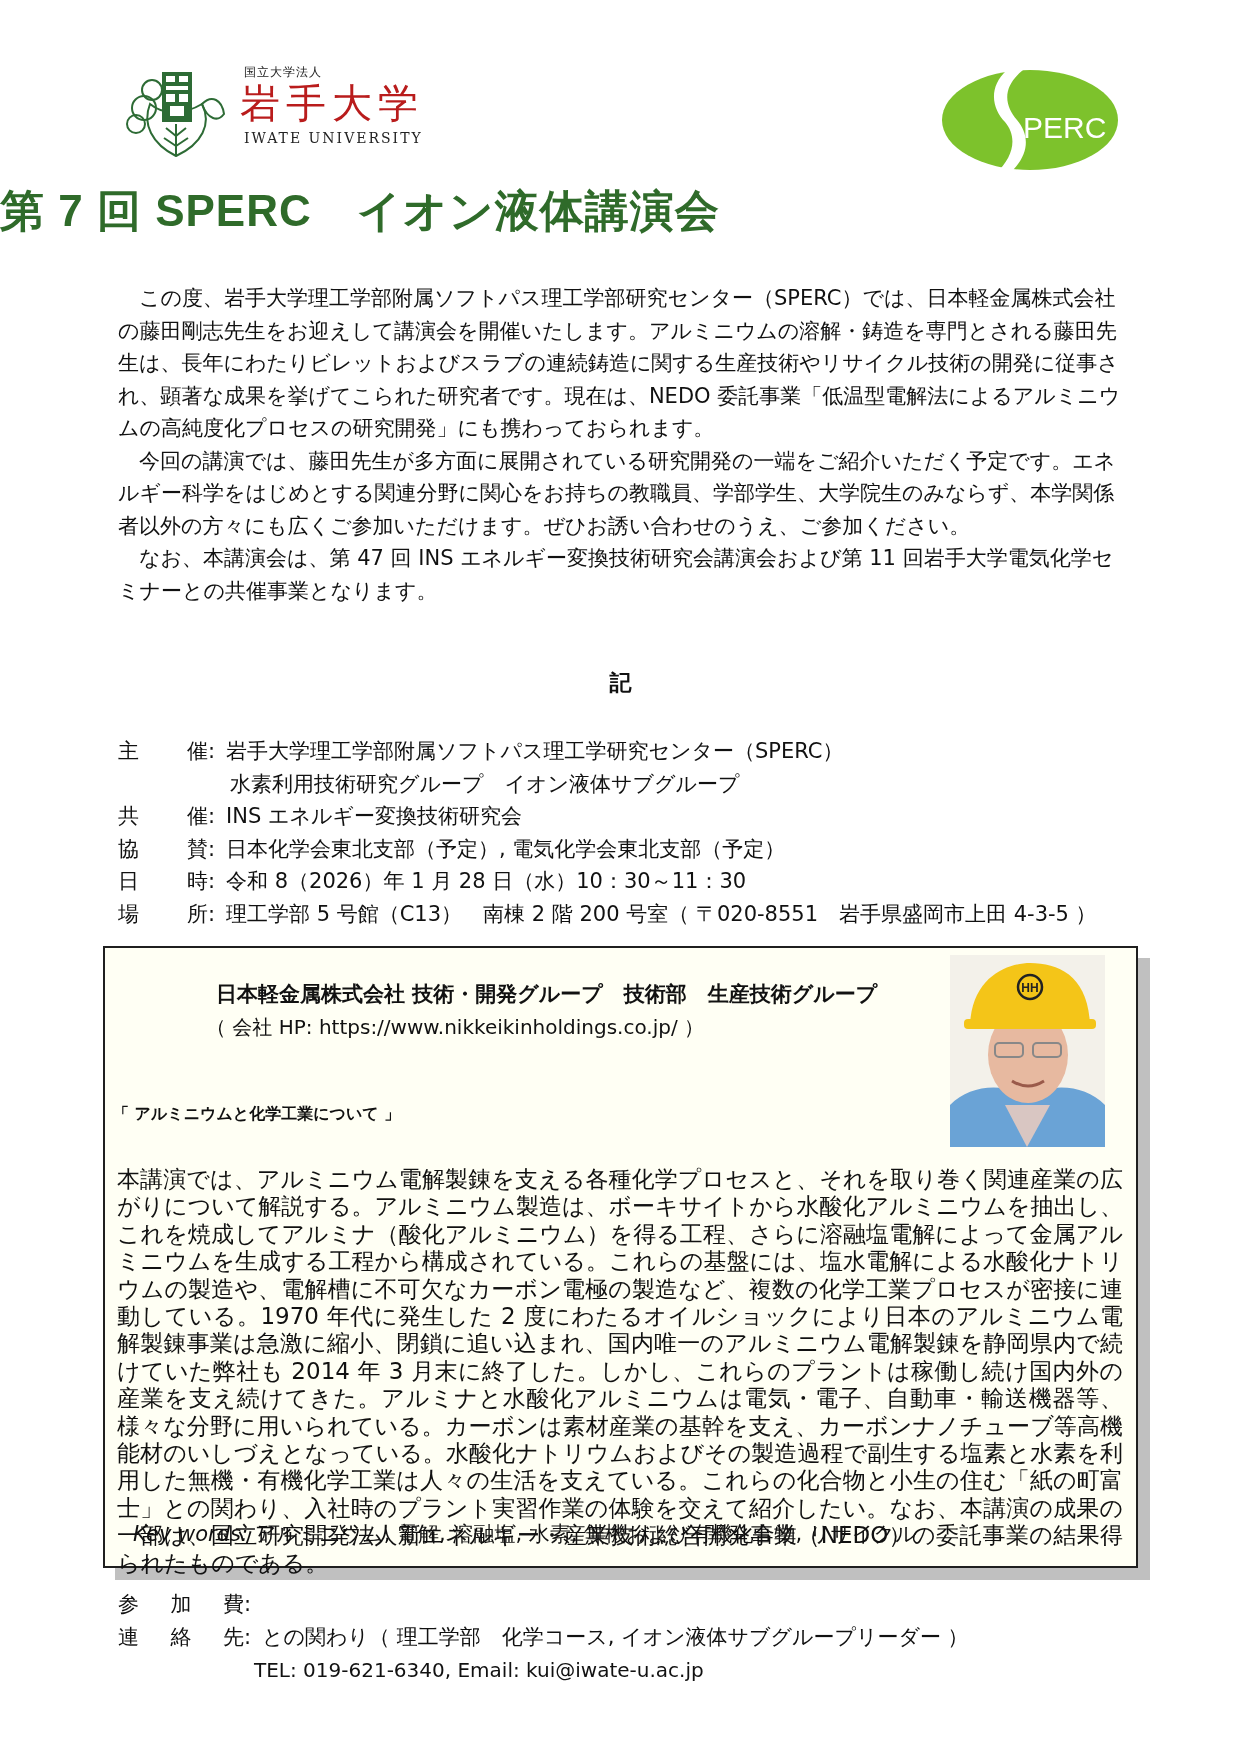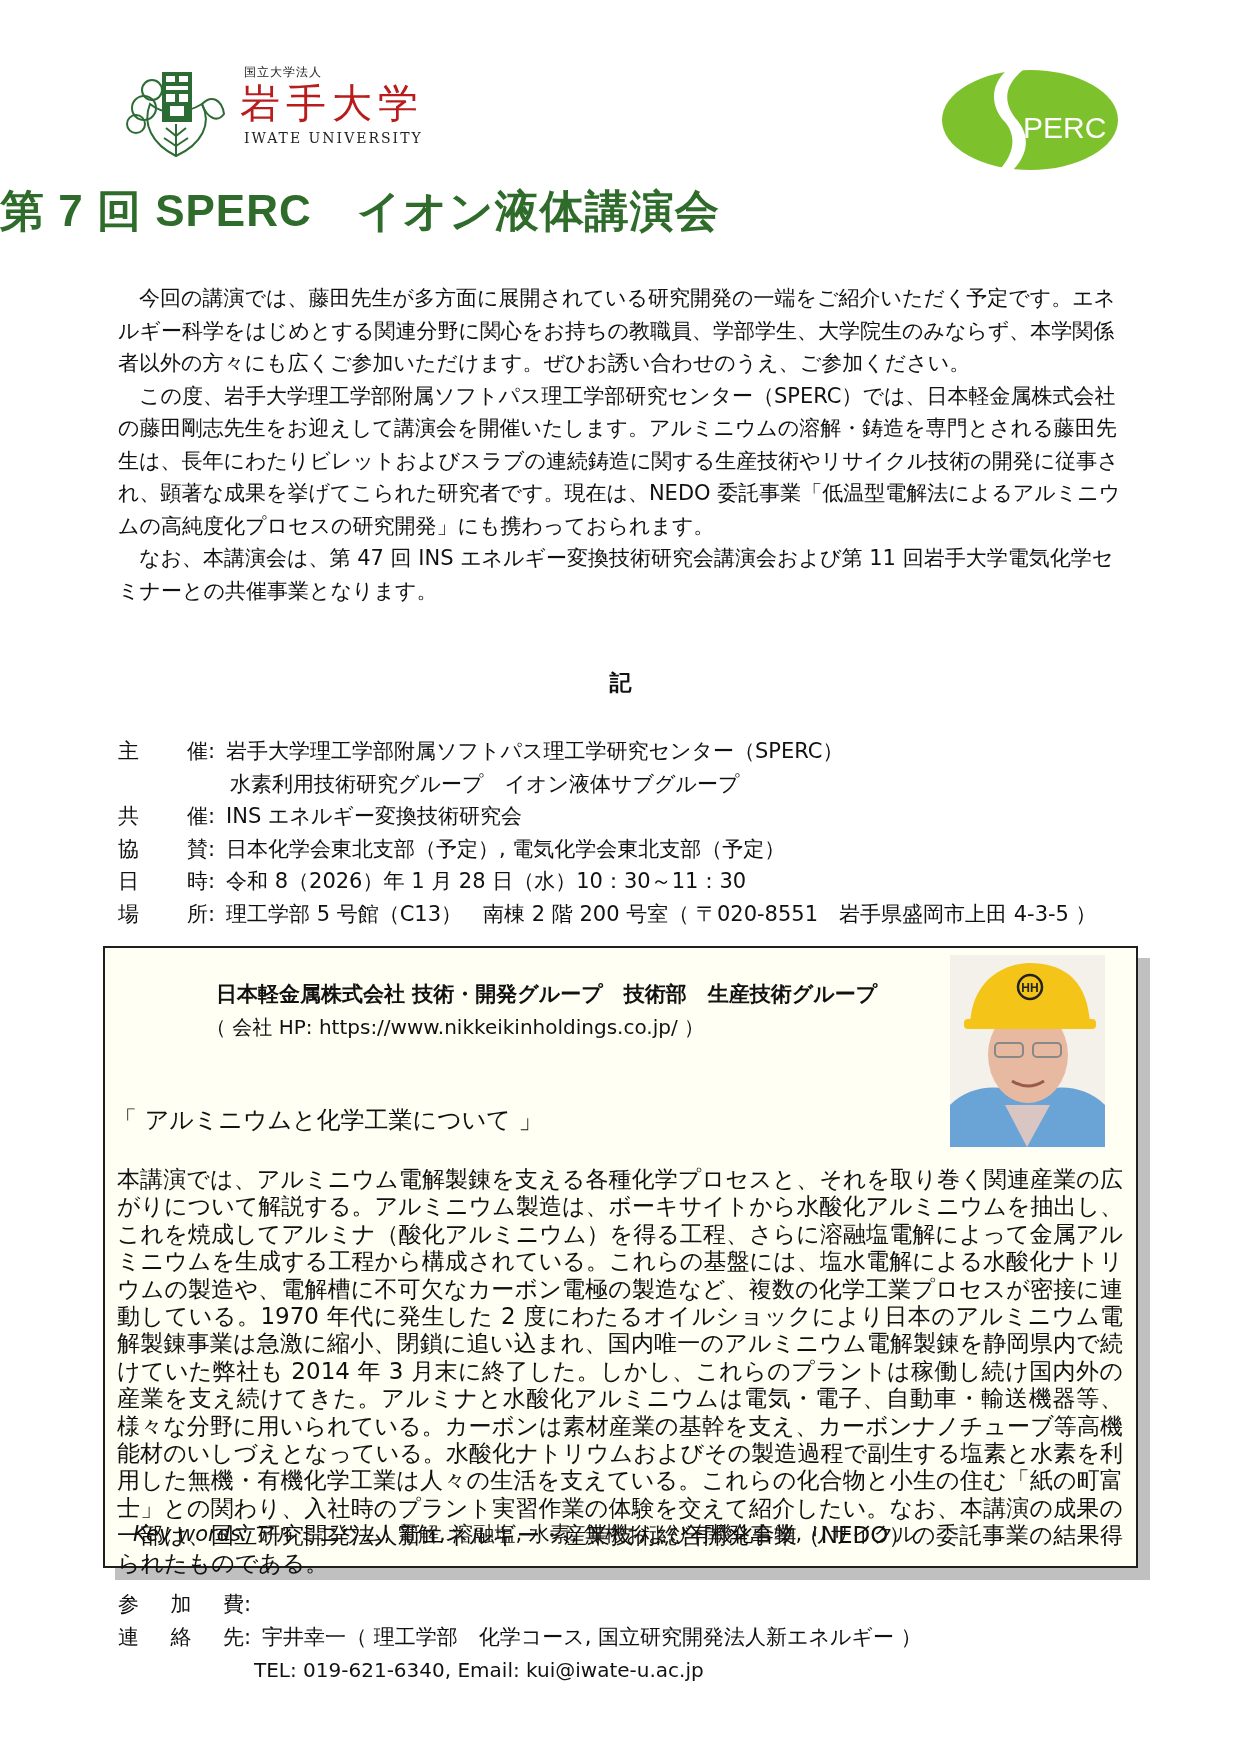--- a/index.html
+++ b/index.html
@@ -35,21 +35,21 @@
   .dval { }
   .dindent { padding-left:112px; }
 
   
   #box-shadow { left:115px; top:958px; width:1035px; height:622px; background:#c0c0c0; }
   #box { left:103px; top:946px; width:1031px; height:618px; background:#fffff4; border:2px solid #1f1f1f; }
   #speaker { left:118px; top:978px; font-size:21px; font-weight:bold; line-height:33px; }
   #speaker .row2 { padding-left:98px; }
   #speaker .row3 { padding-left:88px; font-weight:normal; font-size:20px; }
   #photo { left:950px; top:955px; width:155px; height:152px; }
-  #talk-title { left:113px; top:1104px; font-size:24px; font-weight:normal; }
+  #talk-title { left:113px; top:1104px; font-size:16px; font-weight:bold; }
   #abstract { left:117px; top:1166px; width:1006px; font-size:23px; line-height:27.4px; text-align:justify; }
   #keywords { left:117px; top:1520px; font-size:21px;margin-left:16px; }
   #keywords .kw-label { font-style:italic; }
 
   
   #footer { left:118px; top:1588px; font-size:21px; line-height:33px; }
   .flabel { width:126px; display:flex; justify-content:space-between; }
   #contact-line { padding-left:136px; font-size:20px; }
 </style>
 </head>
@@ -84,22 +84,22 @@
   <svg width="190" height="120" viewBox="0 0 190 120">
     <ellipse cx="95" cy="62" rx="88" ry="50" fill="#7dc22c"></ellipse>
     <path d="M72 12 C 52 30, 58 52, 70 64 C 82 78, 80 98, 60 116 L 74 116 C 96 96, 94 76, 82 62 C 70 48, 66 30, 88 12 Z" fill="#ffffff"></path>
     <text x="88" y="80" font-family="Liberation Sans, sans-serif" font-size="30" fill="#ffffff">PERC</text>
   </svg>
 </div>
 
 <div id="title" class="abs">第 7 回 SPERC　イオン液体講演会</div>
 
 <div id="intro" class="abs intro">
+  <p>この度、岩手大学理工学部附属ソフトパス理工学部研究センター（SPERC）では、日本軽金属株式会社の藤田剛志先生をお迎えして講演会を開催いたします。アルミニウムの溶解・鋳造を専門とされる藤田先生は、長年にわたりビレットおよびスラブの連続鋳造に関する生産技術やリサイクル技術の開発に従事され、顕著な成果を挙げてこられた研究者です。現在は、NEDO 委託事業「低温型電解法によるアルミニウムの高純度化プロセスの研究開発」にも携わっておられます。</p>
   <p>今回の講演では、藤田先生が多方面に展開されている研究開発の一端をご紹介いただく予定です。エネルギー科学をはじめとする関連分野に関心をお持ちの教職員、学部学生、大学院生のみならず、本学関係者以外の方々にも広くご参加いただけます。ぜひお誘い合わせのうえ、ご参加ください。</p>
-  <p>この度、岩手大学理工学部附属ソフトパス理工学部研究センター（SPERC）では、日本軽金属株式会社の藤田剛志先生をお迎えして講演会を開催いたします。アルミニウムの溶解・鋳造を専門とされる藤田先生は、長年にわたりビレットおよびスラブの連続鋳造に関する生産技術やリサイクル技術の開発に従事され、顕著な成果を挙げてこられた研究者です。現在は、NEDO 委託事業「低温型電解法によるアルミニウムの高純度化プロセスの研究開発」にも携わっておられます。</p>
   <p>なお、本講演会は、第 47 回 INS エネルギー変換技術研究会講演会および第 11 回岩手大学電気化学セミナーとの共催事業となります。</p>
 </div>
 
 <div id="ki" class="abs">記</div>
 
 <div id="details" class="abs">
   <div class="drow">
     <div class="dlabel">
         <span>主</span>
         <span>催</span>
@@ -186,16 +186,16 @@
       </div>
     <div class="dsep">:</div>
   </div>
   <div class="drow">
     <div class="flabel">
         <span>連</span>
         <span>絡</span>
         <span>先</span>
       </div>
     <div class="dsep">:</div>
-    <div>宇井幸一（ 理工学部　化学コース, 国立研究開発法人新エネルギー ）</div>
+    <div>との関わり（ 理工学部　化学コース, イオン液体サブグループリーダー ）</div>
   </div>
   <div id="contact-line">TEL: 019-621-6340, Email: kui@iwate-u.ac.jp</div>
 </div>
 
 </body></html>

